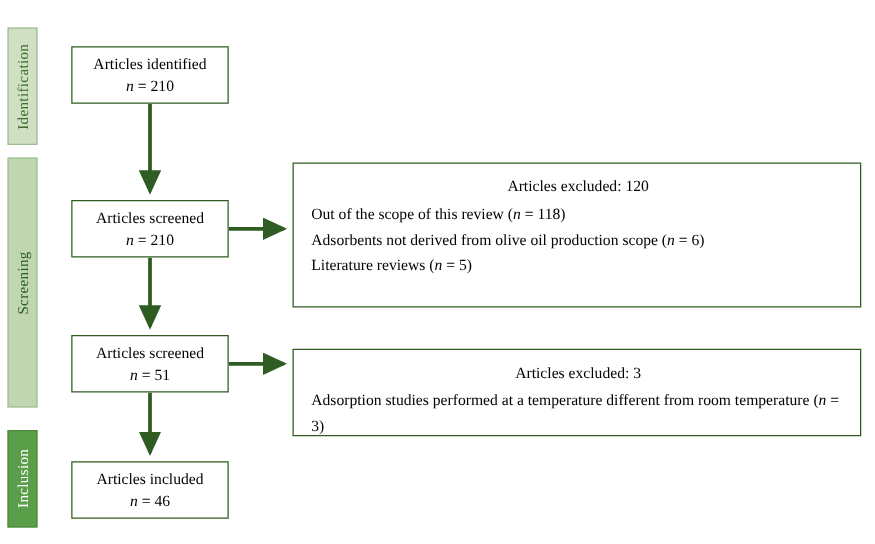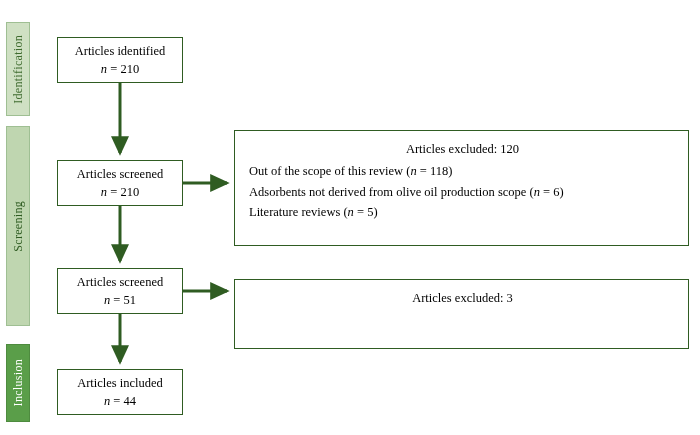--- a/index.html
+++ b/index.html
@@ -171,34 +171,37 @@
     <div class="line2">
       <span class="ital">n</span>
       <span> = </span><span>51</span>
     </div>
   </div>
 
   <div class="box box-included">
     <div class="line1">Articles included</div>
     <div class="line2">
       <span class="ital">n</span>
-      <span> = </span><span>44</span>
+      <span> = </span><span>46</span>
     </div>
   </div>
 
   <div class="exbox exbox-1">
     <div class="ex-title">Articles excluded: 120</div>
     <div class="ex-item">
       <span>Out of the scope of this review (</span><span class="ital">n</span><span> = </span><span>118</span><span>)</span>
     </div>
     <div class="ex-item">
       <span>Adsorbents not derived from olive oil production scope (</span><span class="ital">n</span><span> = </span><span>6</span><span>)</span>
     </div>
     <div class="ex-item">
       <span>Literature reviews (</span><span class="ital">n</span><span> = </span><span>5</span><span>)</span>
     </div>
   </div>
 
   <div class="exbox exbox-2">
     <div class="ex-title">Articles excluded: 3</div>
+    <div class="ex-item wrap">
+      <span>Adsorption studies performed at a temperature different from room temperature (</span><span class="ital">n</span><span> = </span><span>3</span><span>)</span>
+    </div>
   </div>
 
 </div>
 
 </body></html>

